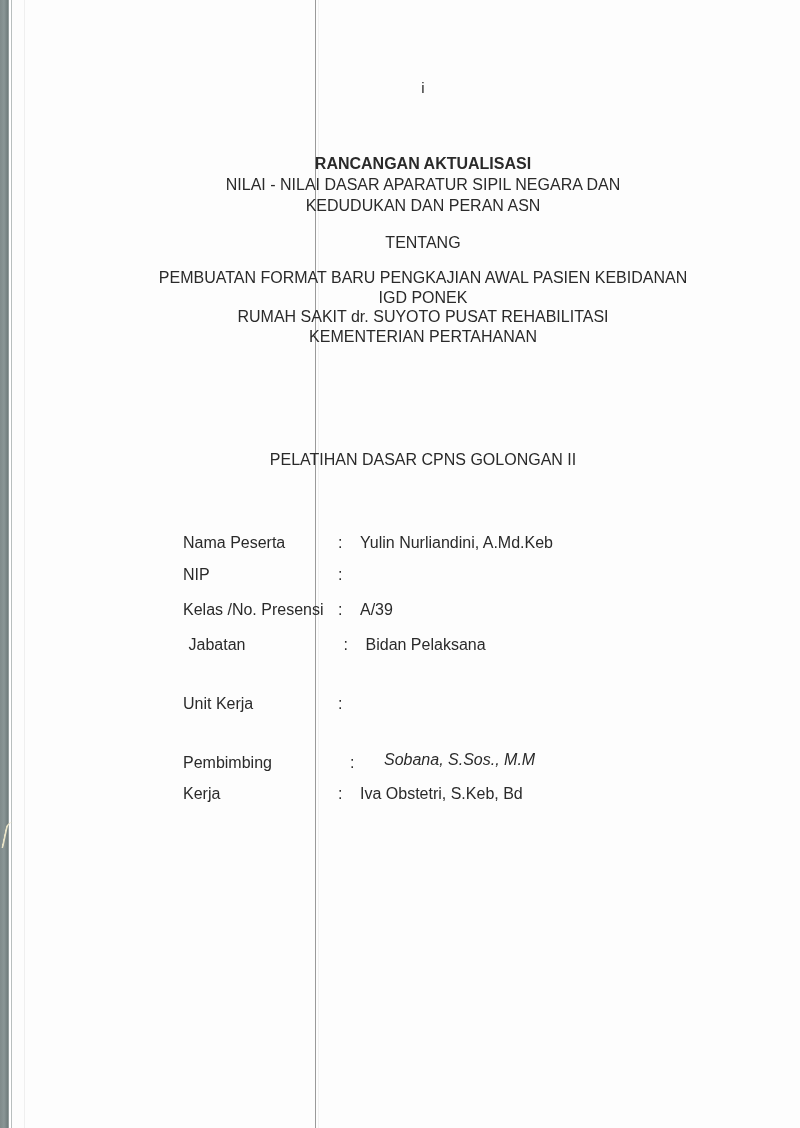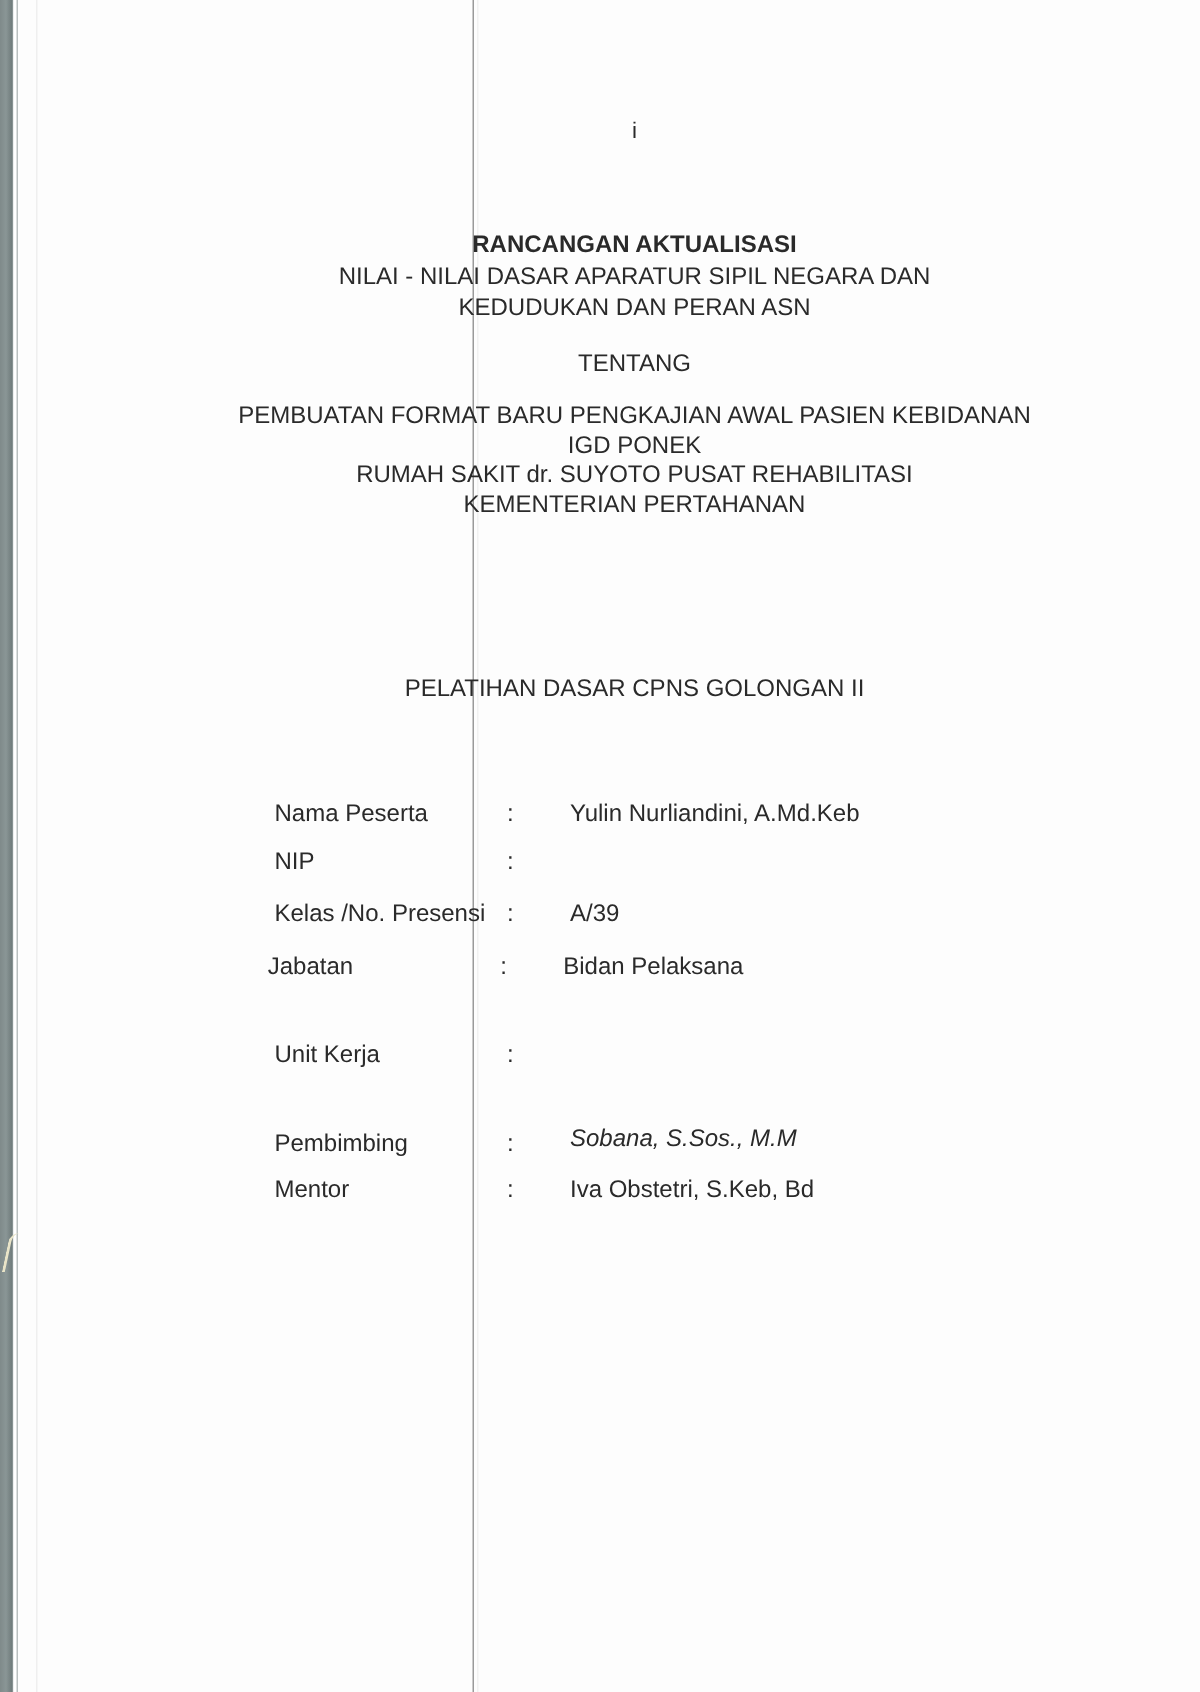--- a/index.html
+++ b/index.html
@@ -129,33 +129,32 @@
       flex: 0 0 155px;
     }
     .info-colon {
       width: 22px;
       flex: 0 0 22px;
       text-align: left;
     }
     .info-value {
       width: 282px;
       flex: 0 0 282px;
-      margin-left: 20px;
     }
     .info-value.justified {
       text-align: justify;
       text-align-last: left;
       line-height: 19px;
     }
     .row-nama { height: 24px; align-items: flex-end; }
     .row-nip { margin-top: 11px; height: 24px; }
     .row-kelas { margin-top: 11px; height: 24px; }
     .row-jabatan { margin-top: 11px; height: 24px; justify-content: center; }
     .row-unit { margin-top: 8px; height: 78px; }
-    .row-pembimbing { margin-top: 8px; height: 24px; }
+    .row-pembimbing { margin-top: 8px; height: 24px; gap: 12px; }
     .row-pembimbing .info-value { margin-top: -6px; font-style: italic; }
     .row-mentor { margin-top: 7px; height: 24px; }
   </style>
 </head>
 <body>
 
 <div class="scan-edge"></div>
 <div class="scan-edge-gap"></div>
 <div class="scan-edge-line"></div>
 <div class="scan-edge-faint"></div>
@@ -205,17 +204,17 @@
   <div class="info-row row-unit">
     <span class="info-label">Unit Kerja</span>
     <span class="info-colon">:</span>
   </div>
   <div class="info-row row-pembimbing">
     <span class="info-label">Pembimbing</span>
     <span class="info-colon">:</span>
     <span class="info-value">Sobana, S.Sos., M.M</span>
   </div>
   <div class="info-row row-mentor">
-    <span class="info-label">Mentor</span>
+    <span class="info-label">Kerja</span>
     <span class="info-colon">:</span>
     <span class="info-value">Iva Obstetri, S.Keb, Bd</span>
   </div>
 </div>
 
 </body></html>

